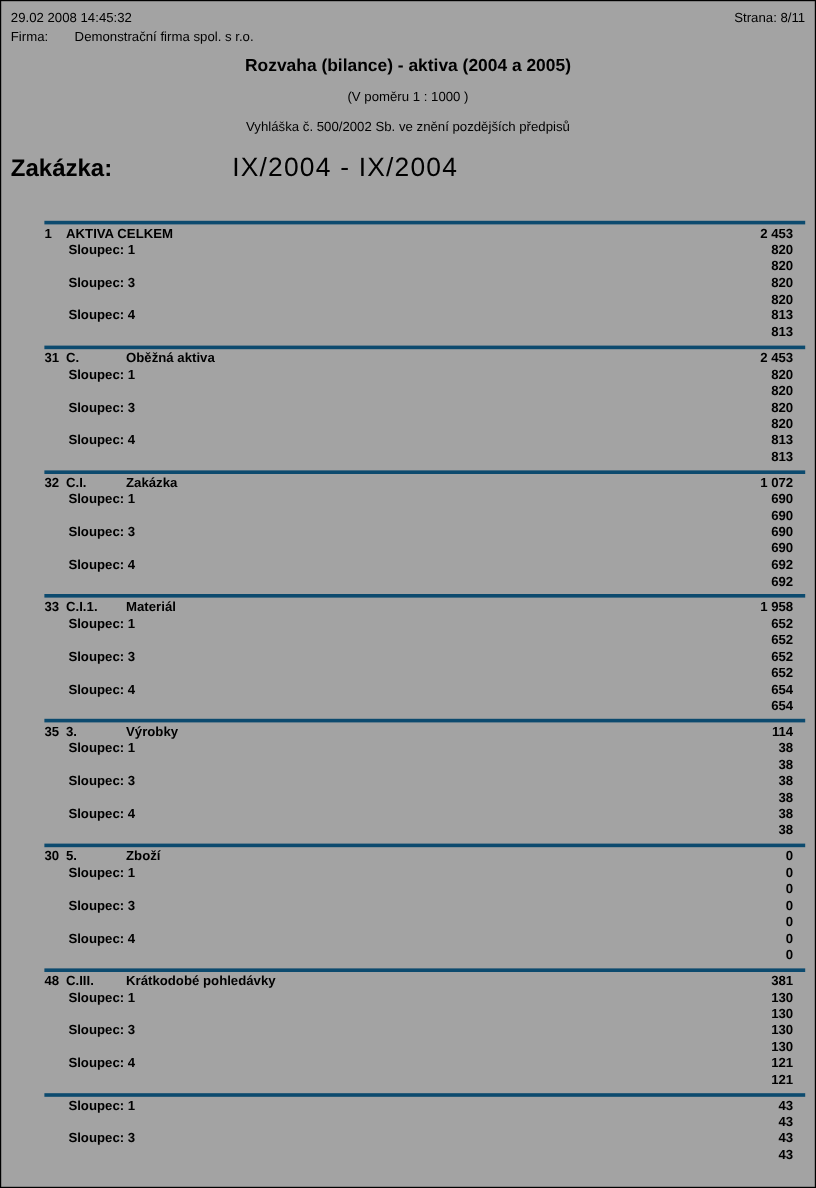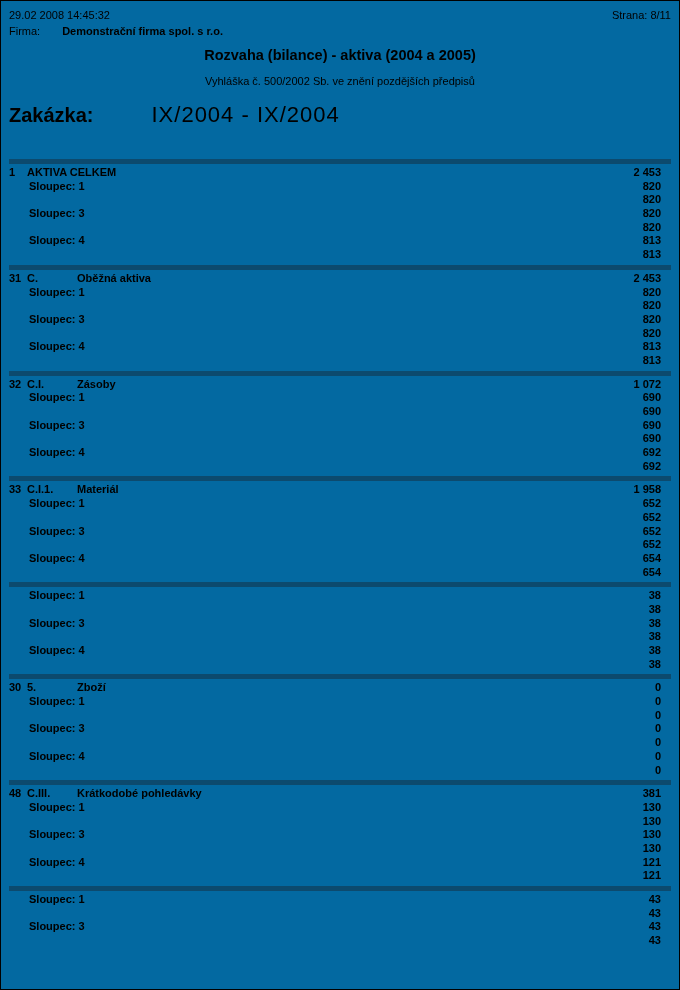--- a/index.html
+++ b/index.html
@@ -6,40 +6,40 @@
     margin: 0;
     padding: 0;
     background: #ffffff;
   }
   .page {
     position: relative;
     width: 680px;
     height: 990px;
     box-sizing: border-box;
     border: 1px solid #000000;
-    background: #0369a1;
+    background: #a3a3a3;
     overflow: hidden;
     font-family: "Liberation Sans", "DejaVu Sans", sans-serif;
     color: #000000;
     padding: 6px 8px 0 8px;
   }
   
   .hdr-row1 {
     display: flex;
     justify-content: space-between;
     font-size: 11px;
     height: 16px;
     line-height: 16px;
   }
   .hdr-row2 {
     font-size: 11px;
     height: 16px;
     line-height: 16px;
   }
-  .firm-name { margin-left: 22px; font-weight: bold; }
+  .firm-name { margin-left: 22px; }
   .title {
     text-align: center;
     font-size: 14.5px;
     font-weight: bold;
     height: 18px;
     line-height: 18px;
     margin-top: 7px;
   }
   .ratio {
     text-align: center;
@@ -60,38 +60,40 @@
     font-size: 11px;
     height: 15px;
     line-height: 15px;
     white-space: pre;
   }
   .zakazka {
     display: flex;
     align-items: baseline;
     margin-top: 13px;
     height: 30px;
+    gap: 42px;
   }
   .zakazka-label {
     font-size: 20px;
     font-weight: bold;
   }
   .zakazka-value {
     font-size: 22px;
     font-weight: normal;
     letter-spacing: 1px;
     margin-left: 58px;
   }
   
   .report {
     margin-top: 27px;
   }
   .section {
-    border-top: 5px solid #0c4a6e;
+    border-top: 3px solid #0c4a6e;
     padding: 2px 0 3px 0;
+    margin-left: 28px;
   }
   .sec-header {
     display: flex;
     justify-content: space-between;
     font-size: 11px;
     font-weight: bold;
     height: 13.7px;
     line-height: 13.7px;
   }
   .sec-left { white-space: pre; }
@@ -117,20 +119,21 @@
   <div class="hdr-row1">
     <span>29.02 2008 14:45:32</span>
     <span>Strana: 8/11</span>
   </div>
 
   <div class="hdr-row2">
     <span>Firma:</span><span class="firm-name">Demonstrační firma spol. s r.o.</span>
   </div>
 
   <div class="title">Rozvaha (bilance) - aktiva (2004 a 2005)</div>
+  <div class="ratio">(V poměru 1 : 1000 )</div>
   <div class="decree">Vyhláška č. 500/2002 Sb. ve znění pozdějších předpisů</div>
 
   <div class="zakazka">
     <span class="zakazka-label">Zakázka:</span>
     <span class="zakazka-value">IX/2004 - IX/2004</span>
   </div>
 
   <div class="report">
   <div class="section">
     <div class="sec-header">
@@ -193,21 +196,21 @@
           </div>
           <div class="row">
             <span class="row-label"></span>
             <span class="row-value">813</span>
           </div>
         </div>
   </div>
 
   <div class="section">
     <div class="sec-header">
-      <span class="sec-left"><span class="sec-num">32</span><span class="sec-code">C.I.</span><span class="sec-name">Zásoby</span></span>
+      <span class="sec-left"><span class="sec-num">32</span><span class="sec-code">C.I.</span><span class="sec-name">Zakázka</span></span>
       <span class="sec-total">1 072</span>
     </div>
     <div>
           <div class="row">
             <span class="row-label">Sloupec: 1</span>
             <span class="row-value">690</span>
           </div>
           <div class="row">
             <span class="row-label"></span>
             <span class="row-value">690</span>
@@ -258,20 +261,24 @@
             <span class="row-value">654</span>
           </div>
           <div class="row">
             <span class="row-label"></span>
             <span class="row-value">654</span>
           </div>
         </div>
   </div>
 
   <div class="section">
+    <div class="sec-header">
+      <span class="sec-left"><span class="sec-num">35</span><span class="sec-code">3.</span><span class="sec-name">Výrobky</span></span>
+      <span class="sec-total">114</span>
+    </div>
     <div>
           <div class="row">
             <span class="row-label">Sloupec: 1</span>
             <span class="row-value">38</span>
           </div>
           <div class="row">
             <span class="row-label"></span>
             <span class="row-value">38</span>
           </div>
           <div class="row">

